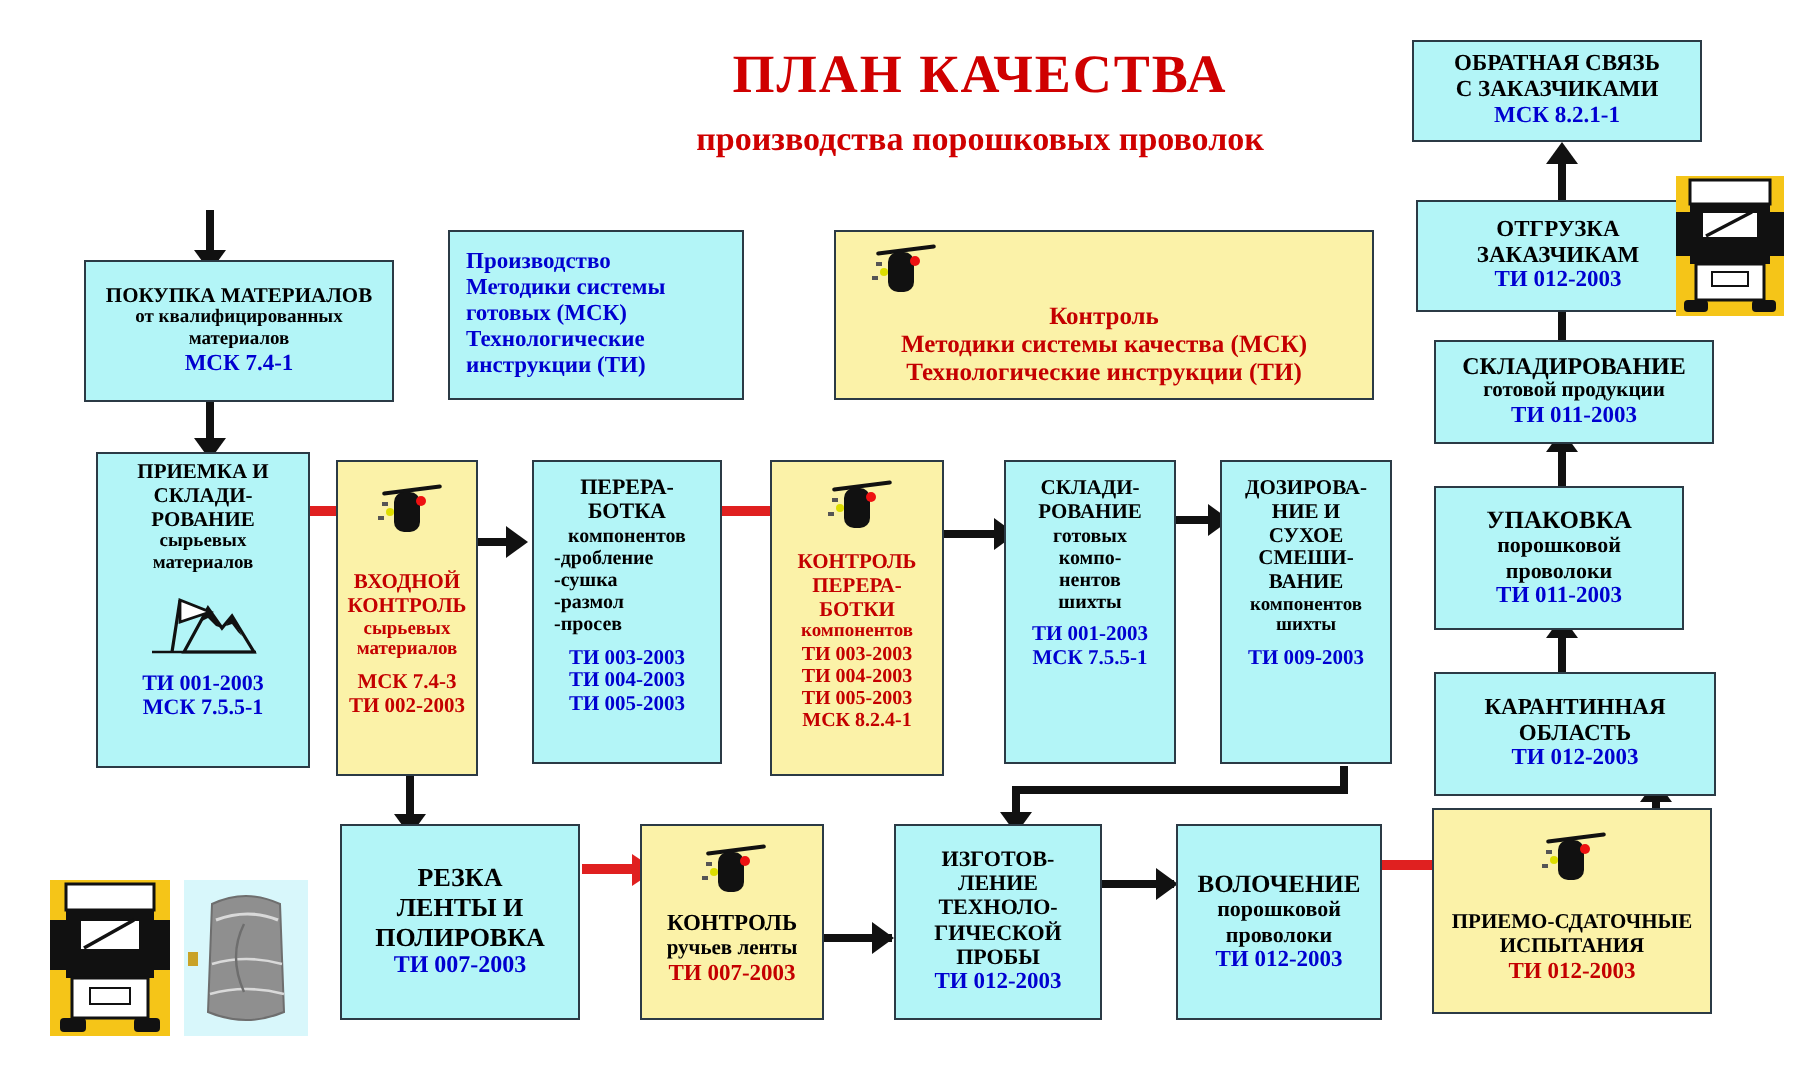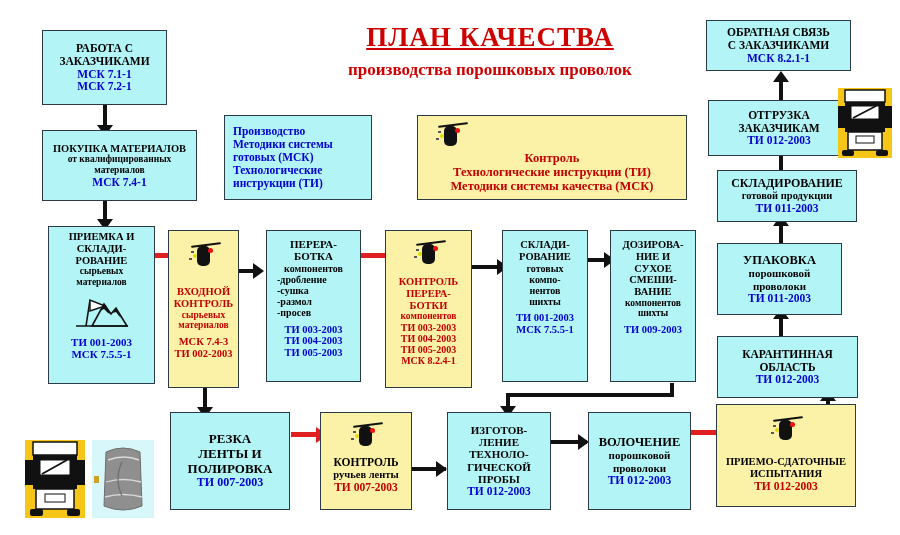--- a/index.html
+++ b/index.html
@@ -16,21 +16,21 @@
   .t-blk{color:#000;font-weight:bold;}
   .t-blu{color:#0000d0;font-weight:bold;}
   .t-red{color:#c40000;font-weight:bold;}
 
   .ln{display:block;white-space:nowrap;}
   .sp{display:block;height:5px;}
 
   
   #title{position:absolute;left:250;top:0;width:480px;text-align:center;}
   .title-main{color:#cf0000;font-weight:bold;font-size:27px;letter-spacing:1px;
-              font-family:"Liberation Serif",serif;text-decoration:underline;}
+              font-family:"Liberation Serif",serif;}
   .title-sub{color:#cf0000;font-weight:bold;font-size:17px;margin-top:7px;
              font-family:"Liberation Serif",serif;}
 
   
   .conn{position:absolute;background:#111;}
   .conn.red{background:#e02020;}
   .ah{position:absolute;width:0;height:0;}
   .ah-d{border-left:8px solid transparent;border-right:8px solid transparent;border-top:11px solid #111;}
   .ah-u{border-left:8px solid transparent;border-right:8px solid transparent;border-bottom:11px solid #111;}
   .ah-r{border-top:8px solid transparent;border-bottom:8px solid transparent;border-left:11px solid #111;}
@@ -118,26 +118,20 @@
 
   <div class="conn" style="left:779px;top:222px;width:4px;height:21px;"></div>
   <div class="ah ah-u" style="left:773px;top:215px;"></div>
 
   <div class="conn" style="left:779px;top:148px;width:4px;height:22px;"></div>
   <div class="ah ah-u" style="left:773px;top:141px;"></div>
 
   <div class="conn" style="left:779px;top:78px;width:4px;height:22px;"></div>
   <div class="ah ah-u" style="left:773px;top:71px;"></div>
 
-  <div class="box blue" style="left:42px;top:30px;width:125px;height:75px;padding:4px;">
-    <span class="ln t-blk" style="font-size:11.5px">РАБОТА С</span>
-    <span class="ln t-blk" style="font-size:11.5px">ЗАКАЗЧИКАМИ</span>
-    <span class="ln t-blu" style="font-size:11.5px">МСК 7.1-1</span>
-    <span class="ln t-blu" style="font-size:11.5px">МСК 7.2-1</span>
-  </div>
 
   <div class="box blue" style="left:42px;top:130px;width:155px;height:71px;padding:3px;">
     <span class="ln t-blk" style="font-size:10.5px">ПОКУПКА МАТЕРИАЛОВ</span>
     <span class="ln t-blk" style="font-size:9.5px">от  квалифицированных</span>
     <span class="ln t-blk" style="font-size:9.5px">материалов</span>
     <span class="ln t-blu" style="font-size:11.5px">МСК 7.4-1</span>
   </div>
 
   <div class="box blue" style="left:224px;top:115px;width:148px;height:85px;padding:4px 8px;align-items:flex-start;text-align:left;">
     <span class="ln t-blu" style="font-size:11.5px">Производство</span>
@@ -152,22 +146,22 @@
       <div class="tl">
         <div class="pole"></div>
           <div class="body"></div>
           <div class="lr"></div>
           <div class="ly"></div>
           <div class="d1"></div>
           <div class="d2"></div>
       </div>
     </div>
     <span class="ln t-red" style="font-size:12.5px;margin-top:31px;">Контроль</span>
+    <span class="ln t-red" style="font-size:12.5px">Методики системы качества (МСК)</span>
     <span class="ln t-red" style="font-size:12.5px">Технологические  инструкции (ТИ)</span>
-    <span class="ln t-red" style="font-size:12.5px">Методики системы качества (МСК)</span>
   </div>
 
   <div class="box blue" style="left:48px;top:226px;width:107px;height:158px;padding:4px;justify-content:flex-start;">
     <span class="ln t-blk" style="font-size:10.5px">ПРИЕМКА И</span>
     <span class="ln t-blk" style="font-size:10.5px">СКЛАДИ-</span>
     <span class="ln t-blk" style="font-size:10.5px">РОВАНИЕ</span>
     <span class="ln t-blk" style="font-size:9.5px">сырьевых</span>
     <span class="ln t-blk" style="font-size:9.5px">материалов</span>
     <div class="mtn" style="margin:6px 0 8px 0;">
       <svg width="56" height="34" viewBox="0 0 56 34">

